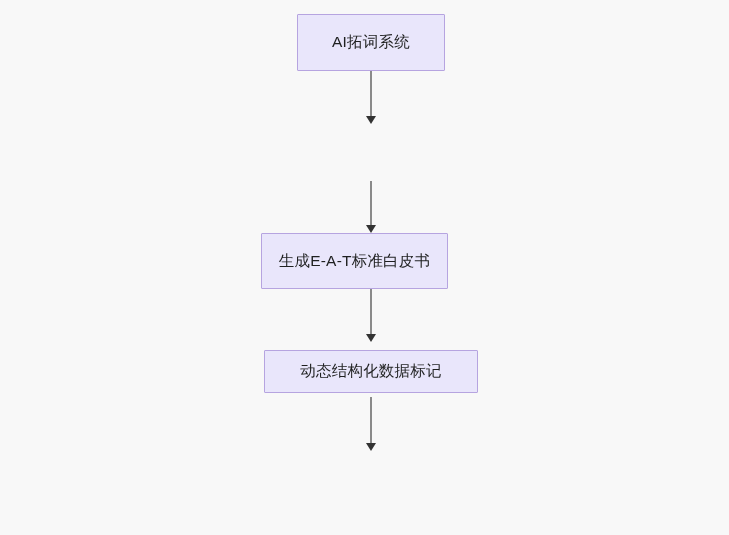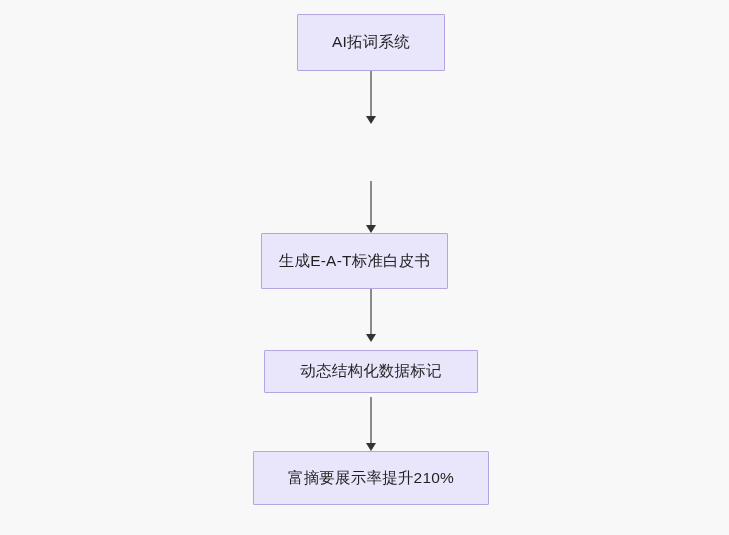--- a/index.html
+++ b/index.html
@@ -91,17 +91,14 @@
 
   <div class="node" style="left:264px; top:342px; width:214px; height:43px;margin-top:8px;">
     <span class="node-label">动态结构化数据标记</span>
   </div>
 
   <div class="edge" style="left:371px; top:397px;">
     <div class="edge-line" style="height:46px;"></div>
     <div class="edge-arrow" style="top:46px;"></div>
   </div>
 
-  <div class="node" style="left:253px; top:451px; width:236px; height:54px;">
-    <span class="node-label">富摘要展示率提升210%</span>
-  </div>
 
 </div>
 
 </body></html>

